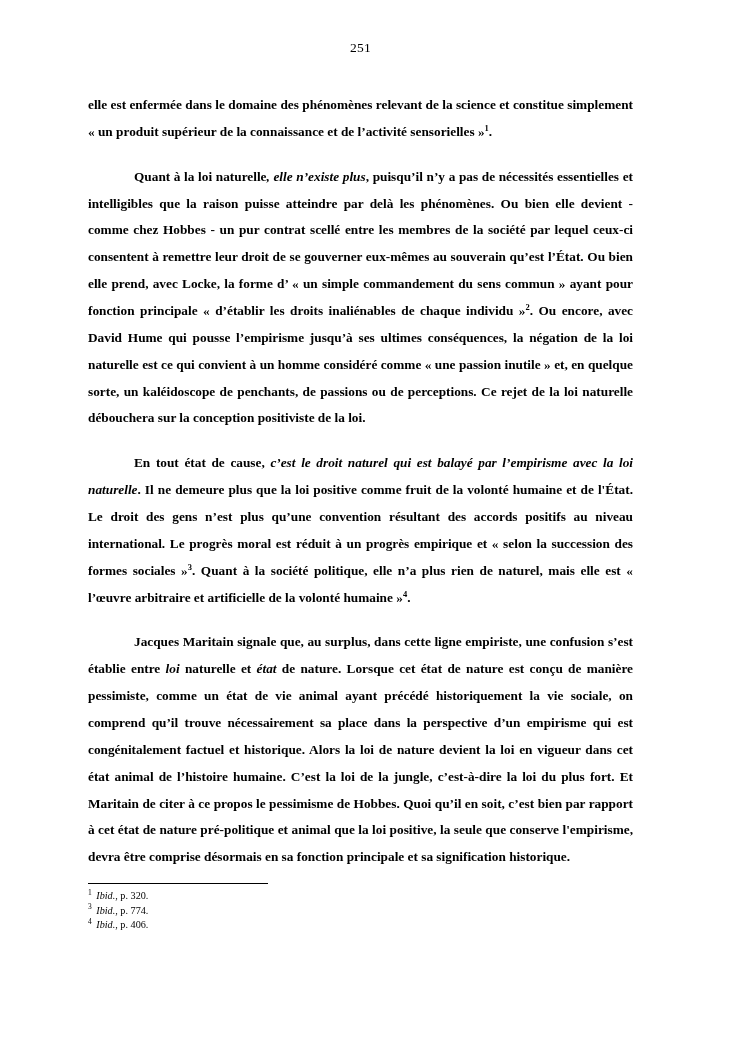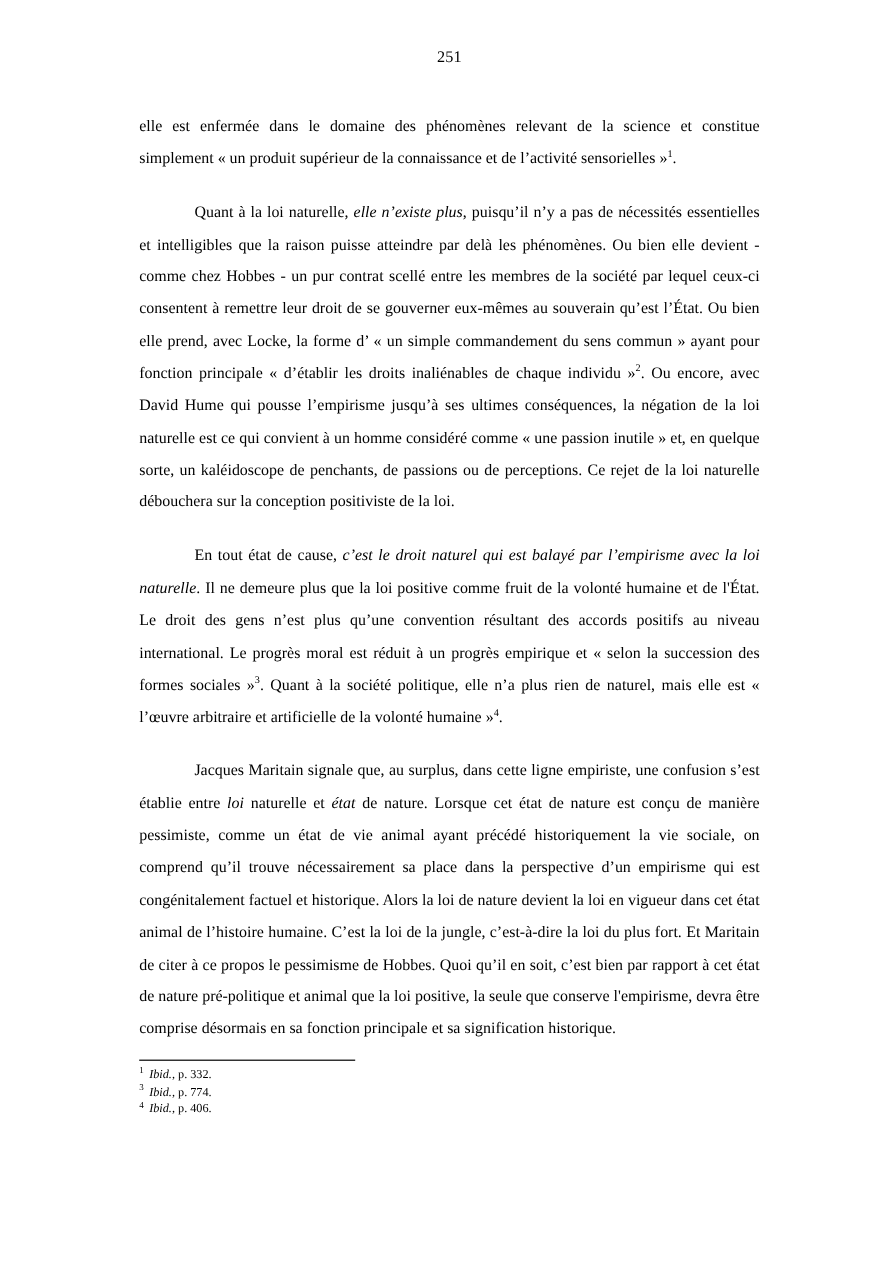--- a/index.html
+++ b/index.html
@@ -11,34 +11,35 @@
     width: 745px;
     height: 1053px;
     font-family: "Liberation Serif", "DejaVu Serif", serif;
     color: #000000;
   }
   .page {
     position: relative;
     width: 721px;
     height: 1053px;
     box-sizing: border-box;
-    padding: 40px 88px 0 116px;
+    padding: 40px 88px 0 88px;
   }
   .page-number {
     text-align: center;
     font-size: 13.5px;
     margin: 0 0 36px 0;
     letter-spacing: 0.2px;
   }
   .body-text p {
     font-size: 13.3px;
     line-height: 2.02;
     text-align: justify;
     margin: 0 0 18px 0;
     text-justify: inter-word;
+    font-weight: bold;
   }
   .body-text p.indent {
     text-indent: 46px;
   }
   .body-text p.tight {
     margin-bottom: 0;
   }
   .it { font-style: italic; }
   sup {
     font-size: 8.5px;
@@ -76,19 +77,19 @@
   <div class="body-text">
       <p class="para"><span>elle est enfermée dans le domaine des phénomènes relevant de la science et constitue simplement « un produit supérieur de la connaissance et de l’activité sensorielles »</span><sup>1</sup><span>.</span></p>
       <p class="para indent"><span>Quant à la loi naturelle</span><span class="it">, elle n’existe plus</span><span>, puisqu’il n’y a pas de nécessités essentielles et intelligibles que la raison puisse atteindre par delà les phénomènes. Ou bien elle devient - comme chez Hobbes - un pur contrat scellé entre les membres de la société par lequel ceux-ci consentent à remettre leur droit de se gouverner eux-mêmes au souverain qu’est l’État. Ou bien elle prend, avec Locke, la forme d’ « un simple commandement du sens commun » ayant pour fonction principale « d’établir les droits inaliénables de chaque individu »</span><sup>2</sup><span>.  Ou encore, avec David Hume qui pousse l’empirisme jusqu’à ses ultimes conséquences, la négation de la loi naturelle est ce qui convient à un homme considéré comme « une passion inutile » et, en quelque sorte, un kaléidoscope de penchants, de passions ou de perceptions. Ce rejet de la loi naturelle débouchera sur la conception positiviste de la loi.</span></p>
       <p class="para indent"><span>En tout état de cause, </span><span class="it">c’est le droit naturel qui est balayé par l’empirisme avec la loi naturelle</span><span>. Il ne demeure plus que la loi positive comme fruit de la volonté humaine et de l'État. Le droit des gens n’est plus qu’une convention résultant des accords positifs au niveau international. Le progrès moral est réduit à un progrès empirique et « selon la succession des formes sociales »</span><sup>3</sup><span>. Quant à la société politique, elle n’a plus rien de naturel, mais elle est « l’œuvre arbitraire et artificielle de la volonté humaine »</span><sup>4</sup><span>.</span></p>
       <p class="para indent tight"><span>Jacques Maritain signale que, au surplus, dans cette ligne empiriste, une confusion s’est établie entre </span><span class="it">loi</span><span> naturelle et </span><span class="it">état</span><span> de nature. Lorsque cet état de nature est conçu de manière pessimiste, comme un état de vie animal ayant précédé historiquement la vie sociale, on comprend qu’il trouve nécessairement sa place dans la perspective d’un empirisme qui est congénitalement factuel et historique. Alors la loi de nature devient la loi en vigueur dans cet état animal de l’histoire humaine. C’est la loi de la jungle, c’est-à-dire la loi du plus fort. Et Maritain de citer à ce propos le pessimisme de Hobbes. Quoi qu’il en soit, c’est bien par rapport à cet état de nature pré-politique et animal que la loi positive, la seule que conserve l'empirisme, devra être comprise désormais en sa fonction principale et sa signification historique.</span></p>
     </div>
 
   <div class="footnote-area">
     <hr class="footnote-rule">
     <div class="footnote-list">
-        <div class="footnote"><sup>1</sup> <span class="it">Ibid.</span><span>, p. 332.</span></div>
+        <div class="footnote"><sup>1</sup> <span class="it">Ibid.</span><span>, p. 320.</span></div>
         <div class="footnote"><sup>3</sup> <span class="it">Ibid.</span><span>, p. 774.</span></div>
         <div class="footnote"><sup>4</sup> <span class="it">Ibid.</span><span>, p. 406.</span></div>
       </div>
   </div>
 
 </div>
 
 </body></html>

